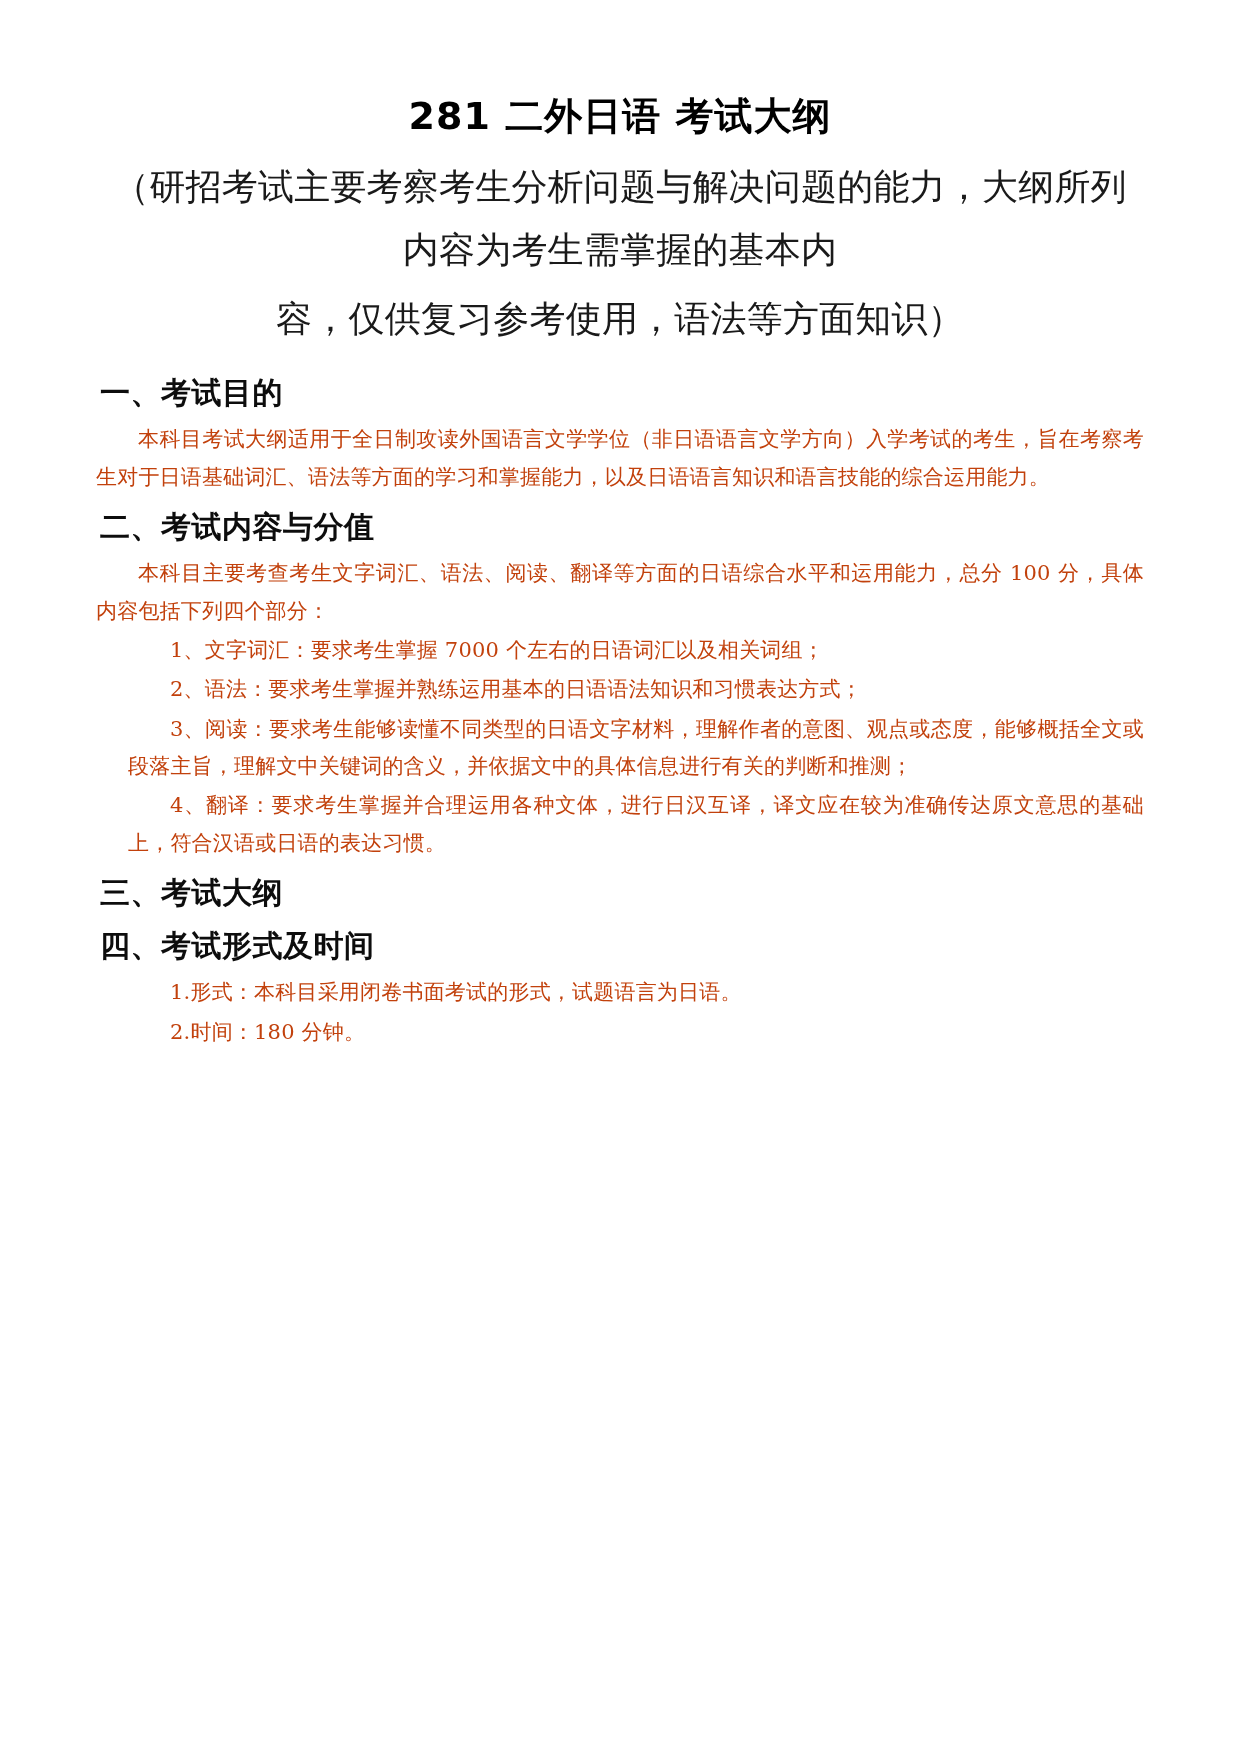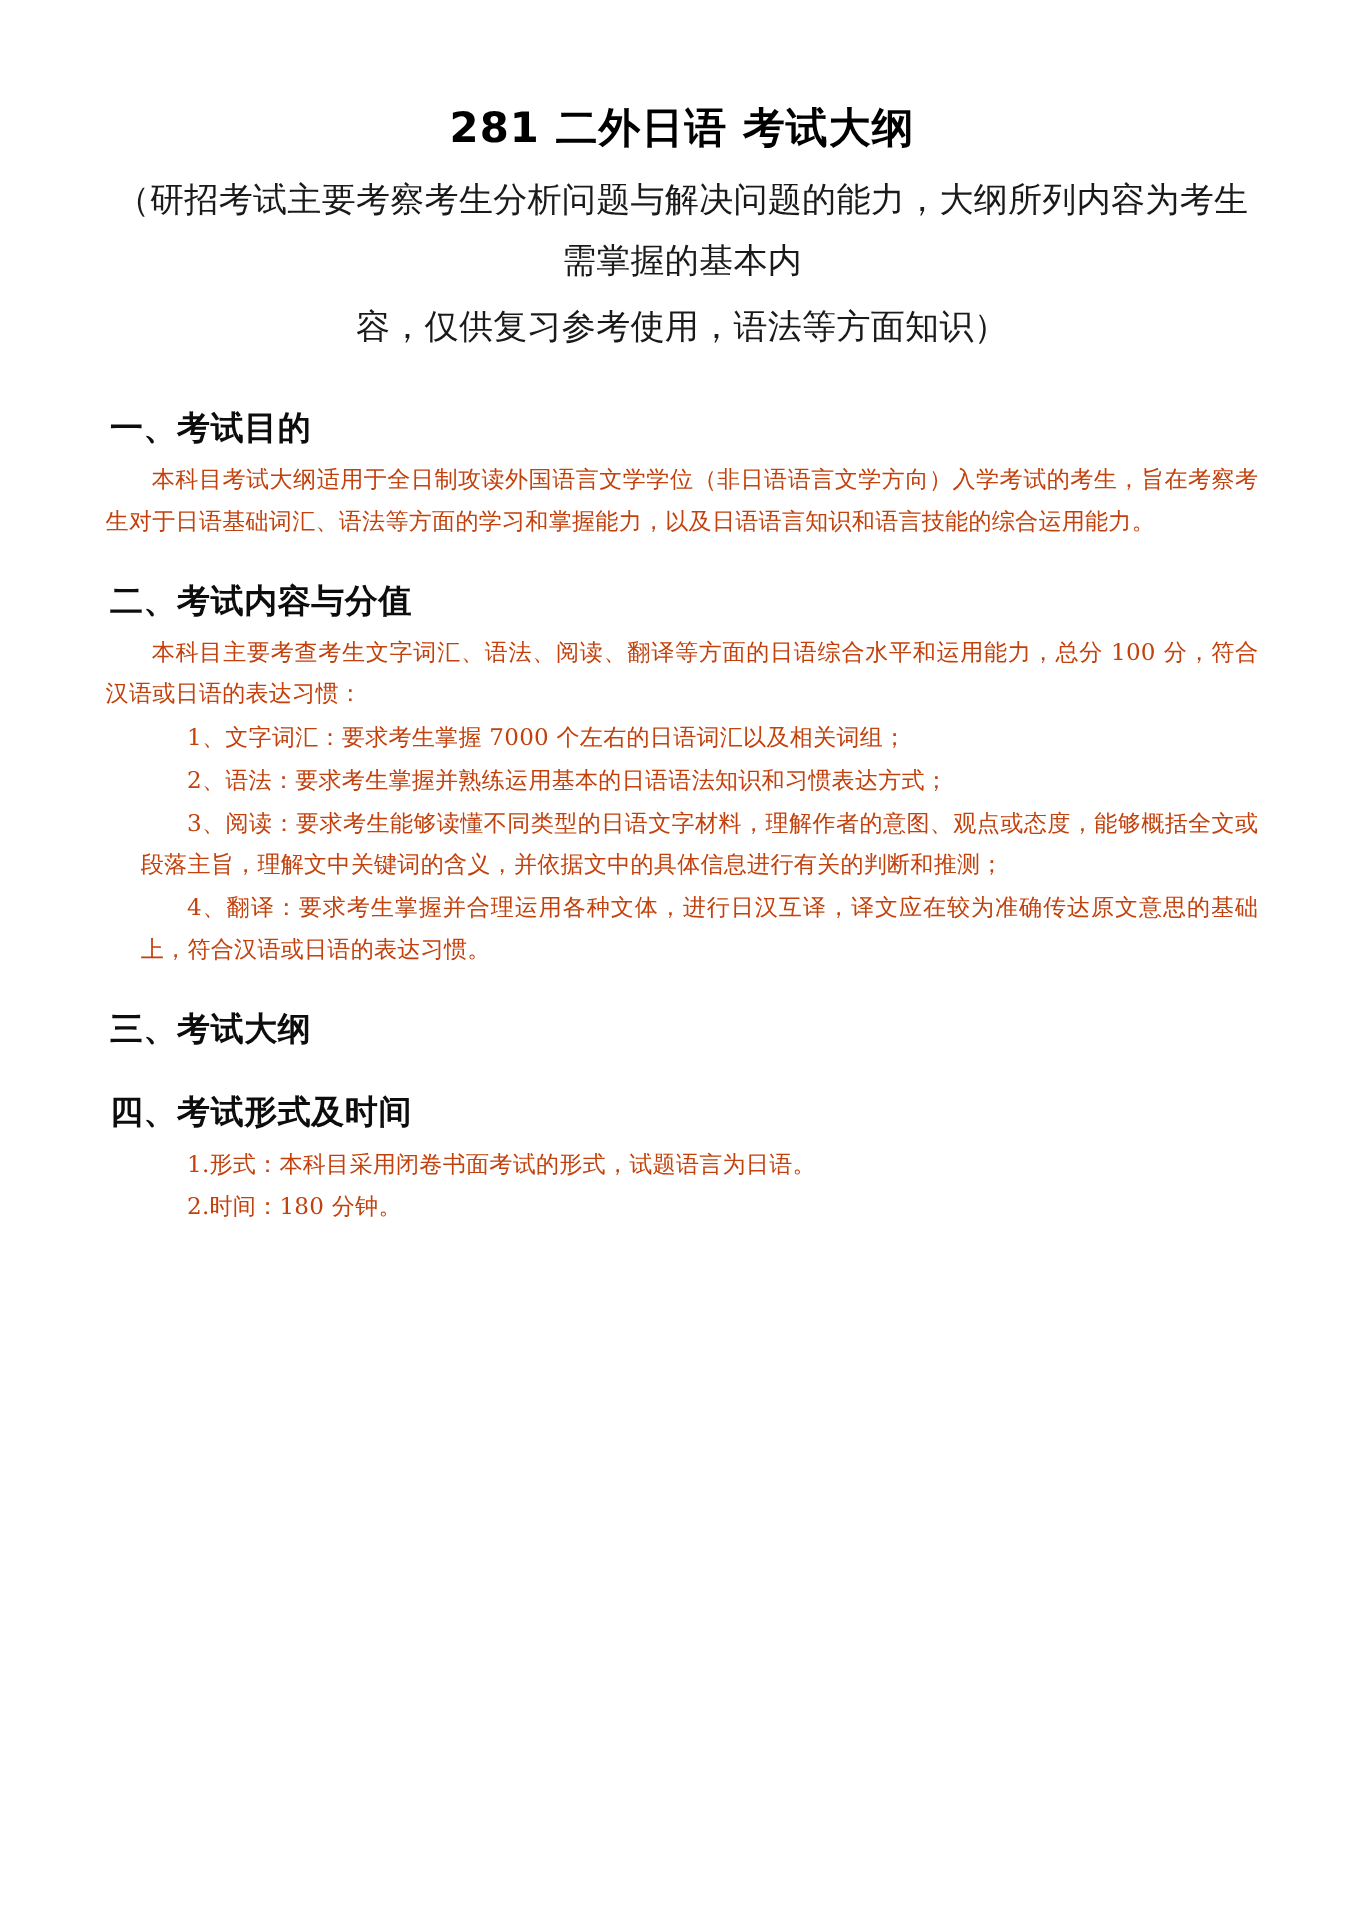--- a/index.html
+++ b/index.html
@@ -28,33 +28,33 @@
     font-weight: bold;
     font-size: 38px;
     text-align: center;
     color: #000000;
     letter-spacing: 1px;
     margin: 0 0 14px 0;
     line-height: 1.3;
   }
   .doc-subtitle {
     font-family: "DejaVu Serif", "Liberation Serif", serif;
-    font-size: 31px;
+    font-size: 36px;
     color: #1a1a1a;
     text-align: center;
     line-height: 1.75;
     margin: 0 0 6px 0;
     letter-spacing: 0.2px;
   }
   .section-heading {
     font-family: "DejaVu Sans", "Liberation Sans", sans-serif;
     font-weight: bold;
     font-size: 30px;
     color: #0d0d0d;
-    margin: 31px 0 6px 0;
+    margin: 8px 0 6px 0;
     padding-left: 4px;
     line-height: 1.5;
     letter-spacing: 0.5px;
   }
   .para {
     font-family: "DejaVu Serif", "Liberation Serif", serif;
     font-size: 21px;
     color: #c2410c;
     line-height: 1.78;
     margin: 0 0 2px 0;
@@ -81,21 +81,21 @@
 
     <div class="doc-subtitle">（研招考试主要考察考生分析问题与解决问题的能力，大纲所列内容为考生需掌握的基本内</div>
     <div class="doc-subtitle">容，仅供复习参考使用，语法等方面知识）</div>
 
     <div class="spacer-sm"></div>
 
     <h2 class="section-heading">一、考试目的</h2>
     <p class="para indent">本科目考试大纲适用于全日制攻读外国语言文学学位（非日语语言文学方向）入学考试的考生，旨在考察考生对于日语基础词汇、语法等方面的学习和掌握能力，以及日语语言知识和语言技能的综合运用能力。</p>
 
     <h2 class="section-heading">二、考试内容与分值</h2>
-    <p class="para indent">本科目主要考查考生文字词汇、语法、阅读、翻译等方面的日语综合水平和运用能力，总分 100 分，符合汉语或日语的表达习惯：</p>
+    <p class="para indent">本科目主要考查考生文字词汇、语法、阅读、翻译等方面的日语综合水平和运用能力，总分 100 分，具体内容包括下列四个部分：</p>
     <p class="para list-item">1、文字词汇：要求考生掌握 7000 个左右的日语词汇以及相关词组；</p>
     <p class="para list-item">2、语法：要求考生掌握并熟练运用基本的日语语法知识和习惯表达方式；</p>
     <p class="para list-item">3、阅读：要求考生能够读懂不同类型的日语文字材料，理解作者的意图、观点或态度，能够概括全文或段落主旨，理解文中关键词的含义，并依据文中的具体信息进行有关的判断和推测；</p>
     <p class="para list-item">4、翻译：要求考生掌握并合理运用各种文体，进行日汉互译，译文应在较为准确传达原文意思的基础上，符合汉语或日语的表达习惯。</p>
 
     <h2 class="section-heading">三、考试大纲</h2>
 
     <h2 class="section-heading">四、考试形式及时间</h2>
     <p class="para list-item">1.形式：本科目采用闭卷书面考试的形式，试题语言为日语。</p>
     <p class="para list-item">2.时间：180 分钟。</p>

